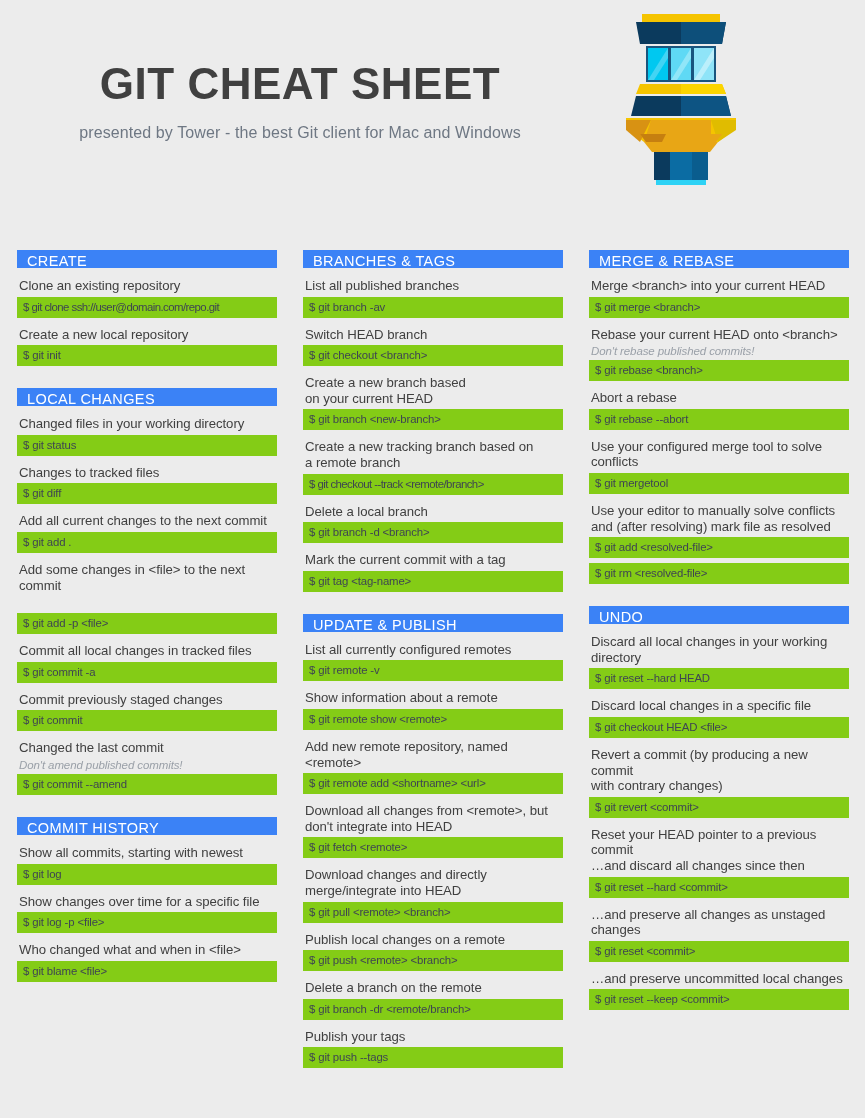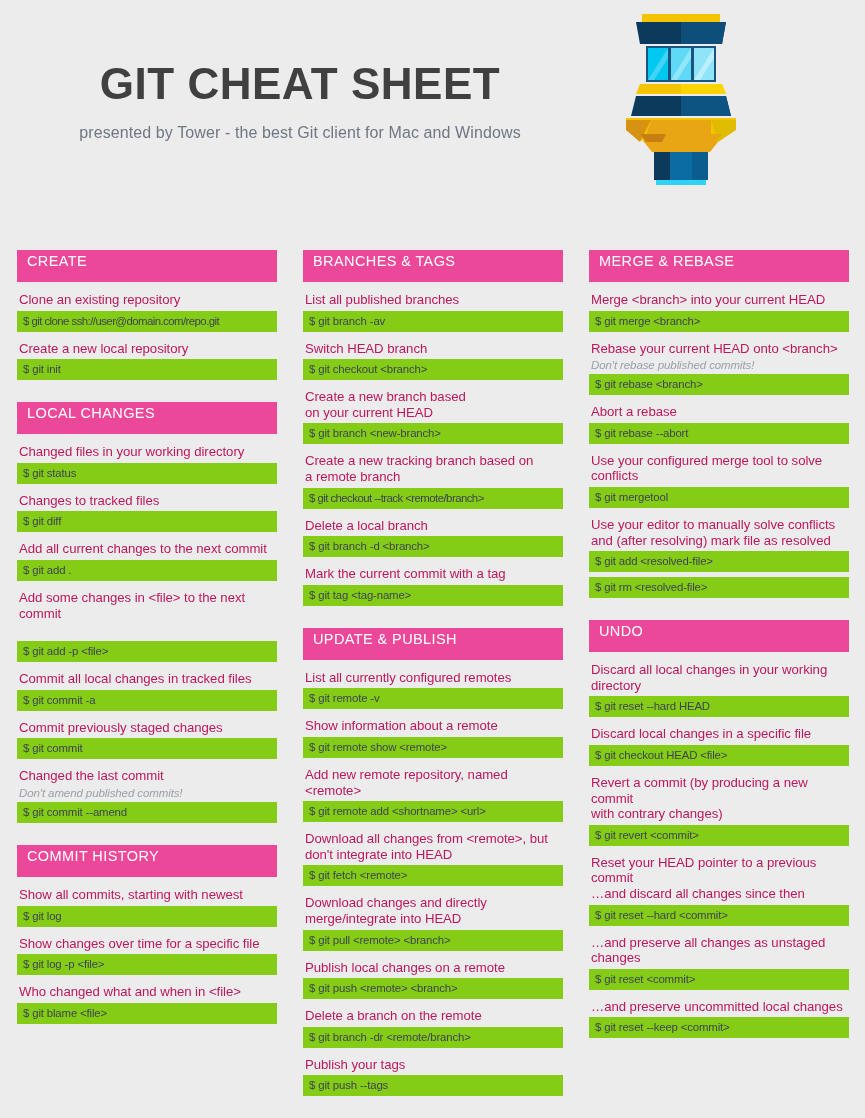--- a/index.html
+++ b/index.html
@@ -67,35 +67,35 @@
     align-items: flex-start;
   }
   .col {
     width: 260px;
     flex: 0 0 260px;
   }
 
   
   .section { margin-bottom: 22px; }
   .section-head {
-    background: #ec4899;
+    background: #3b82f6;
     color: #ffffff;
     font-size: 14.5px;
     letter-spacing: 0.4px;
     padding: 5px 0 6px 10px;
-    height: 32px;
+    height: 18px;
     box-sizing: border-box;
     line-height: 13px;
     margin-bottom: 6px;
   }
   .entry { margin-bottom: 2px; }
   .desc {
     font-size: 13.2px;
     line-height: 15.6px;
-    color: #be185d;
+    color: #404040;
     padding: 4px 0 3px 2px;
     letter-spacing: -0.05px;
   }
   .desc.spacer-after { padding-bottom: 20px; }
   .warn {
     font-size: 11.5px;
     font-style: italic;
     font-weight: normal;
     color: #9aa0a8;
     padding: 0 0 3px 2px;

